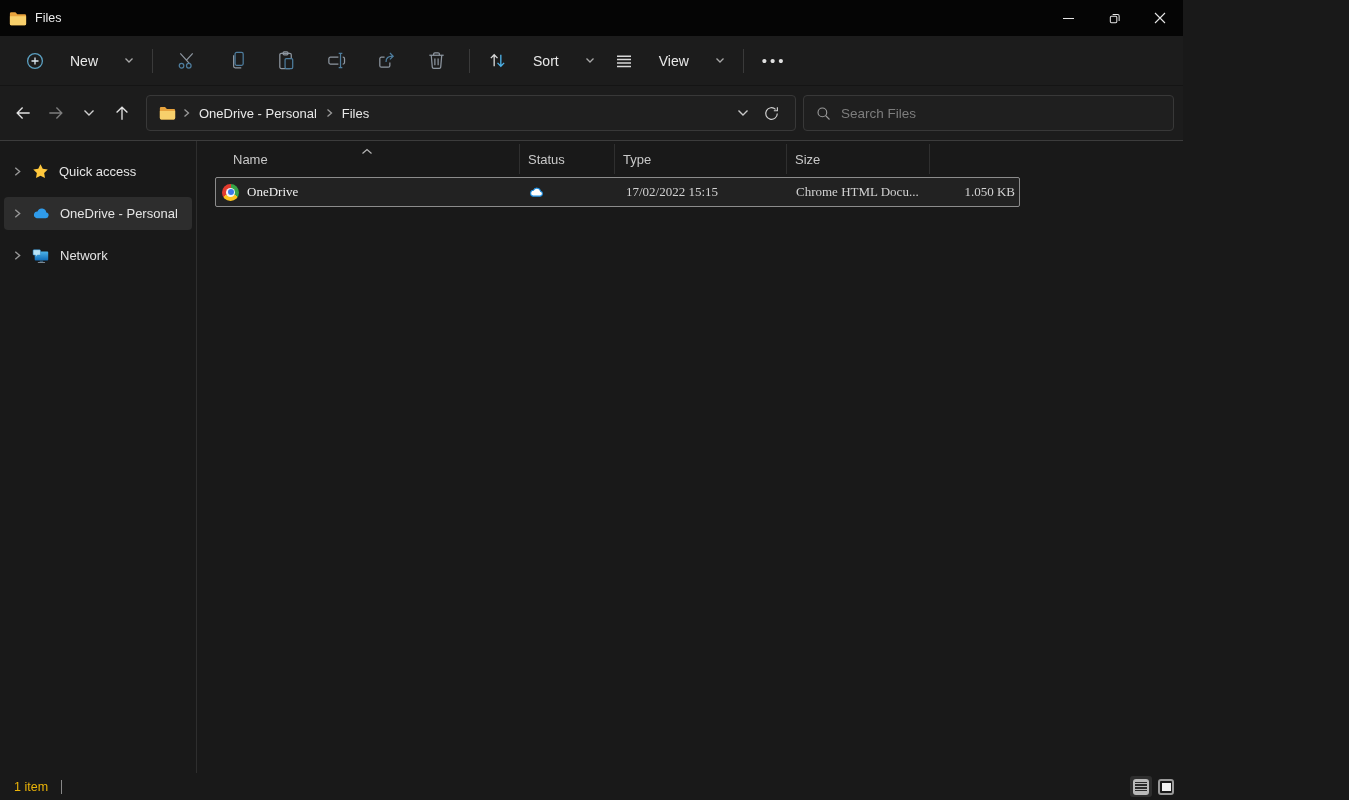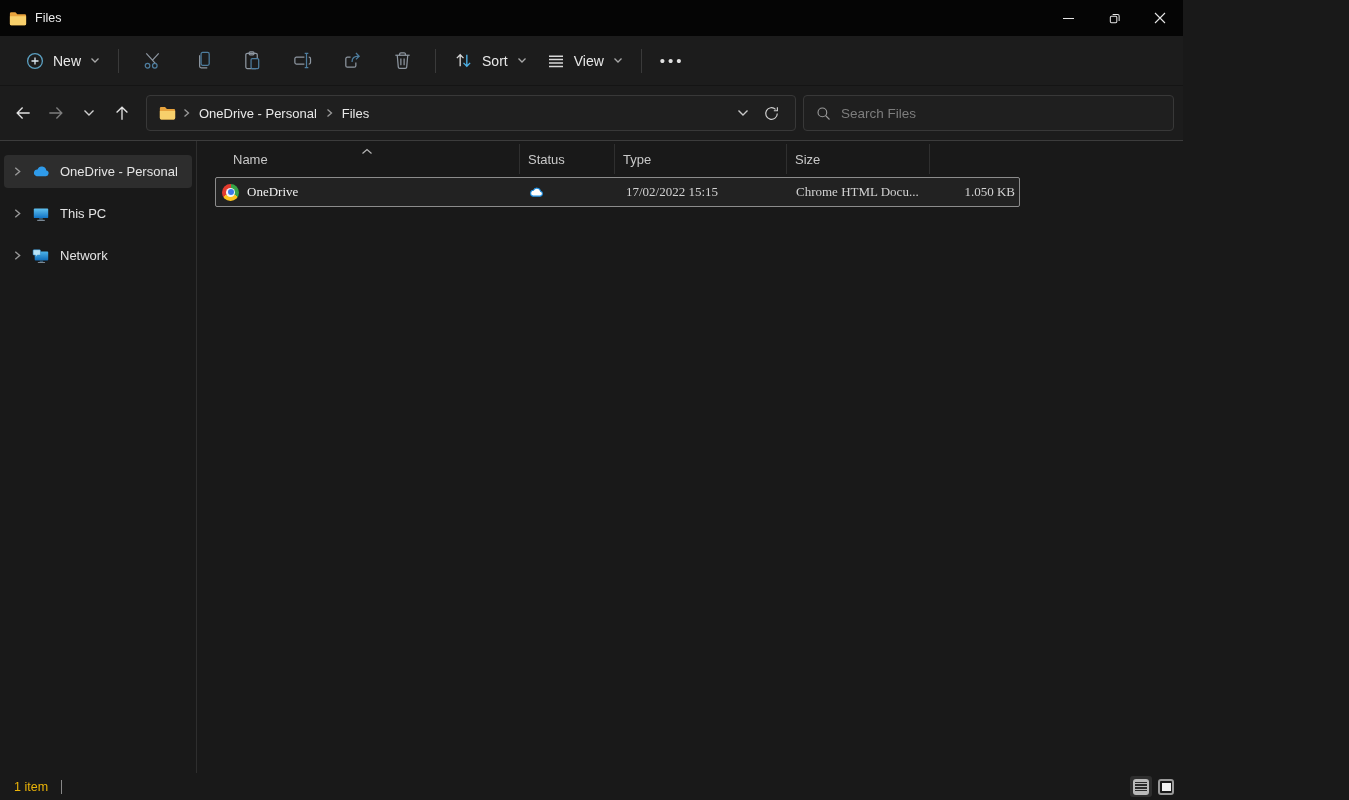--- a/index.html
+++ b/index.html
@@ -14,21 +14,21 @@
   
   .titlebar { height:36px; background:#050505; display:flex; align-items:center; flex:0 0 auto; }
   .titlebar-left { display:flex; align-items:center; gap:8px; padding-left:9px; flex:1; }
   .titlebar-title { font-size:12.5px; color:#ececec; }
   .win-controls { display:flex; height:100%; }
   .win-btn { width:46px; height:100%; display:flex; align-items:center; justify-content:center; background:transparent; border:none; cursor:default; }
   .min-glyph { width:11px; height:1px; background:#e6e6e6; display:block; }
 
   
   .commandbar { height:50px; background:#1c1c1c; display:flex; align-items:center; padding:0 10px 0 16px; border-bottom:1px solid #141414; flex:0 0 auto; }
-  .cmd-btn { display:flex; align-items:center; gap:9px; background:transparent; border:none; color:#e8e8e8; font-size:14px; font-family:inherit; padding:7px 10px; border-radius:4px; }
+  .cmd-btn { display:flex; align-items:center; gap:26px; background:transparent; border:none; color:#e8e8e8; font-size:14px; font-family:inherit; padding:7px 10px; border-radius:4px; }
   .cmd-sep { width:1px; height:24px; background:#3a3a3a; margin:0 8px; }
   .icon-btn { width:42px; height:38px; display:flex; align-items:center; justify-content:center; background:transparent; border:none; border-radius:4px; margin:0 4px; }
   .more-dots { font-size:15px; letter-spacing:3px; color:#e0e0e0; line-height:1; }
 
   
   .addressbar { height:54px; background:#1c1c1c; display:flex; align-items:center; padding:0 9px 0 6px; flex:0 0 auto; }
   .nav-btn { width:33px; height:33px; display:flex; align-items:center; justify-content:center; background:transparent; border:none; border-radius:4px; }
   .crumb-box { height:36px; flex:0 0 650px; margin-left:8px; background:#1f1f1f; border:1px solid #383838; border-radius:4px; display:flex; align-items:center; padding:0 10px 0 12px; }
   .crumb-sep { display:flex; align-items:center; margin:0 7px; }
   .crumb { font-size:13px; color:#e8e8e8; background:transparent; border:none; font-family:inherit; padding:4px 2px; }
@@ -253,48 +253,40 @@
         <path d="M13 13 L18 18"></path>
       </svg>
       <input type="text" placeholder="Search Files" style="">
     </div>
   </div>
 
   <div class="main">
 
     <aside class="sidebar">
 
+      <div class="side-item">
+        <svg width="9" height="11" viewBox="0 0 7 10" fill="none" stroke="#9a9a9a" stroke-width="1.2">
+            <path d="M1.5 1.5 L5.5 5 L1.5 8.5"></path>
+          </svg>
+        <svg width="17" height="17" viewBox="0 0 20 20">
+          <path d="M10 1.4 l2.65 5.35 5.9.86 -4.27 4.17 1 5.88 L10 14.9 l-5.28 2.76 1-5.88 L1.45 7.6 l5.9-.86 z" fill="#ffc83d"></path>
+        </svg>
+        <span class="side-label">Quick access</span>
+      </div>
 
       <div class="side-item selected">
         <svg width="9" height="11" viewBox="0 0 7 10" fill="none" stroke="#9a9a9a" stroke-width="1.2">
             <path d="M1.5 1.5 L5.5 5 L1.5 8.5"></path>
           </svg>
         <svg width="18" height="18" viewBox="0 0 20 20">
           <path d="M5.1 14.6 h10.2 a3.1 3.1 0 0 0 .6-6.15 A5.1 5.1 0 0 0 6.1 7.1 a3.8 3.8 0 0 0 -1 7.5 z" fill="#2f9bea"></path>
         </svg>
         <span class="side-label">OneDrive - Personal</span>
       </div>
 
-      <div class="side-item">
-        <svg width="9" height="11" viewBox="0 0 7 10" fill="none" stroke="#9a9a9a" stroke-width="1.2">
-            <path d="M1.5 1.5 L5.5 5 L1.5 8.5"></path>
-          </svg>
-        <svg width="18" height="18" viewBox="0 0 20 20">
-          <defs>
-              <linearGradient id="scr" x1="0" y1="0" x2="0" y2="1">
-                <stop offset="0" stop-color="#5fc0ef"></stop>
-                <stop offset="1" stop-color="#1173c4"></stop>
-              </linearGradient>
-            </defs>
-          <rect x="2" y="4" width="16" height="10.5" rx="1" fill="url(#scr)"></rect>
-          <rect x="8" y="14.5" width="4" height="1.8" fill="#355a73"></rect>
-          <rect x="5.6" y="16.3" width="8.8" height="1.4" rx="0.7" fill="#7a8894"></rect>
-        </svg>
-        <span class="side-label">This PC</span>
-      </div>
 
       <div class="side-item">
         <svg width="9" height="11" viewBox="0 0 7 10" fill="none" stroke="#9a9a9a" stroke-width="1.2">
             <path d="M1.5 1.5 L5.5 5 L1.5 8.5"></path>
           </svg>
         <svg width="18" height="18" viewBox="0 0 20 20">
           <defs>
               <linearGradient id="scr2" x1="0" y1="0" x2="0" y2="1">
                 <stop offset="0" stop-color="#4db4ea"></stop>
                 <stop offset="1" stop-color="#0f6cb8"></stop>

